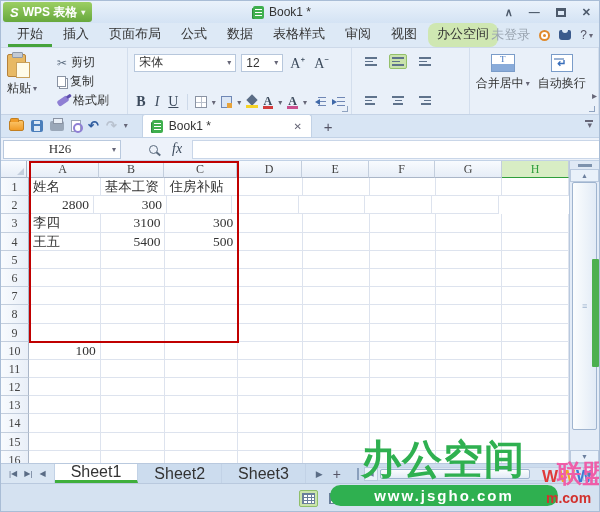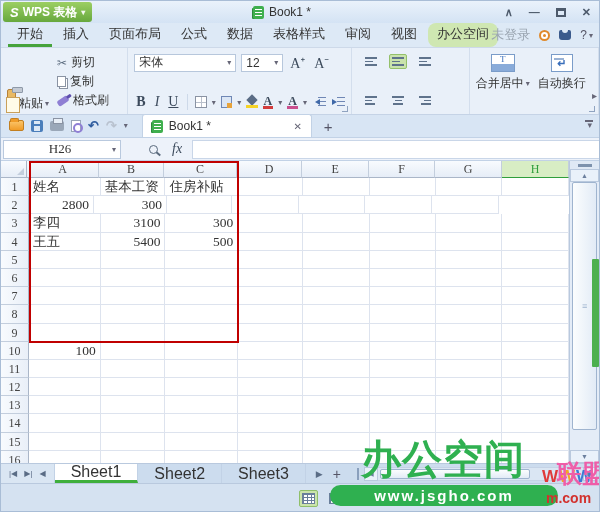--- a/index.html
+++ b/index.html
@@ -32,21 +32,21 @@
   .cloud-ic::after{content:"";position:absolute;left:2px;top:2px;width:3px;height:3px;background:#e08a2c;border-radius:50%}
   .shirt-ic{width:12px;height:10px;background:#3a5a8c;border-radius:2px 2px 3px 3px;position:relative}
   .shirt-ic::before{content:"";position:absolute;left:3px;top:0;width:6px;height:3px;background:#dde9f6;border-radius:0 0 3px 3px}
   .help{color:#556;font-size:12px;display:flex;align-items:center;gap:2px}
   .dds{font-size:8px;color:#667}
 
   
   .ribbon{height:67px;background:#e9f0f9;border-bottom:1px solid #c5d3e6;display:flex;position:relative}
   .grp{border-right:1px solid #d3deed;position:relative}
   .grp-clip{width:128px;display:flex;padding:4px 4px 2px 6px;gap:8px}
-  .paste-col{width:42px;display:flex;flex-direction:row;align-items:flex-end;gap:3px;padding-top:2px}
+  .paste-col{width:42px;display:flex;flex-direction:column;align-items:flex-start;gap:3px;padding-top:2px}
   .clip{width:19px;height:23px;background:#e8b964;border:1px solid #b5813a;border-radius:2px;position:relative}
   .clip::before{content:"";position:absolute;left:4px;top:-3px;width:9px;height:4px;background:#c3cad4;border:1px solid #8e99a8;border-radius:1px}
   .clip::after{content:"";position:absolute;right:-5px;bottom:-2px;width:12px;height:14px;background:#fffbe8;border:1px solid #c9a05a}
   .lbl{font-size:12px;color:#333;display:flex;align-items:center;gap:2px;white-space:nowrap}
   .cut-col{display:flex;flex-direction:column;justify-content:space-between;padding:2px 0 3px}
   .cut-col .row{display:flex;align-items:center;gap:4px;font-size:12px}
   .scis{color:#5a6a7d;font-size:12px}
   .copy-ic{width:9px;height:11px;background:#fff;border:1px solid #8a93a3;box-shadow:2px 2px 0 -1px #fff,2px 2px 0 0 #8a93a3}
   .brush-ic{width:12px;height:6px;background:#8f7fd4;border-radius:2px;transform:rotate(-35deg);position:relative}
   .brush-ic::after{content:"";position:absolute;right:-4px;top:1px;width:5px;height:3px;background:#5f4fae;border-radius:1px}

